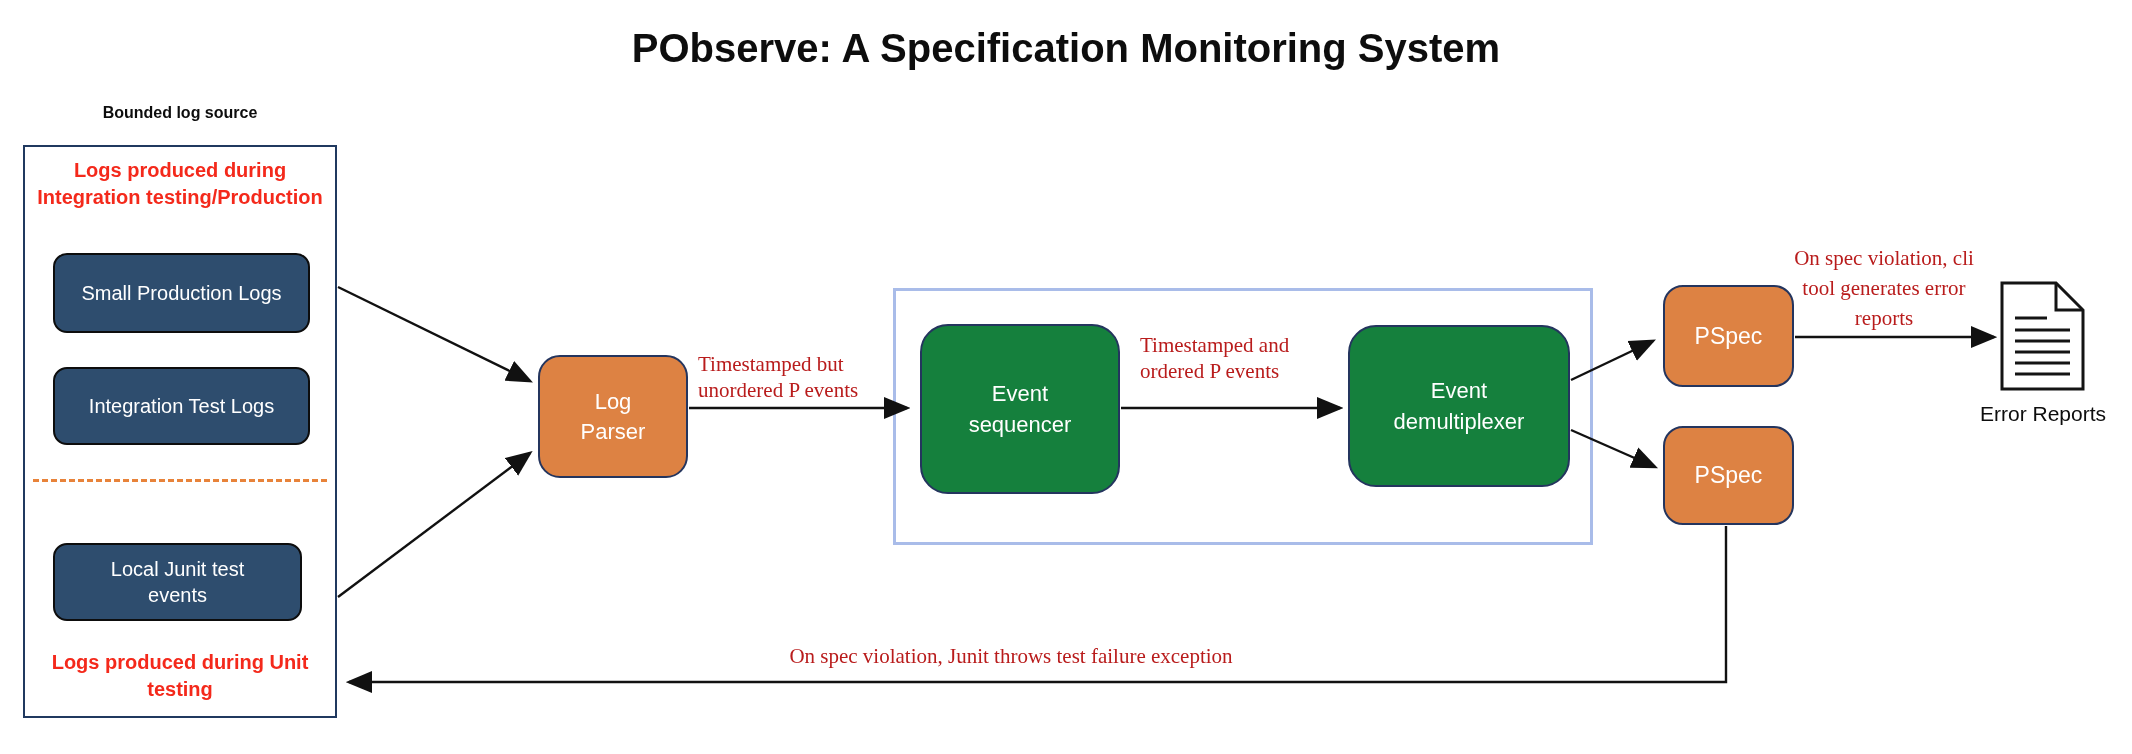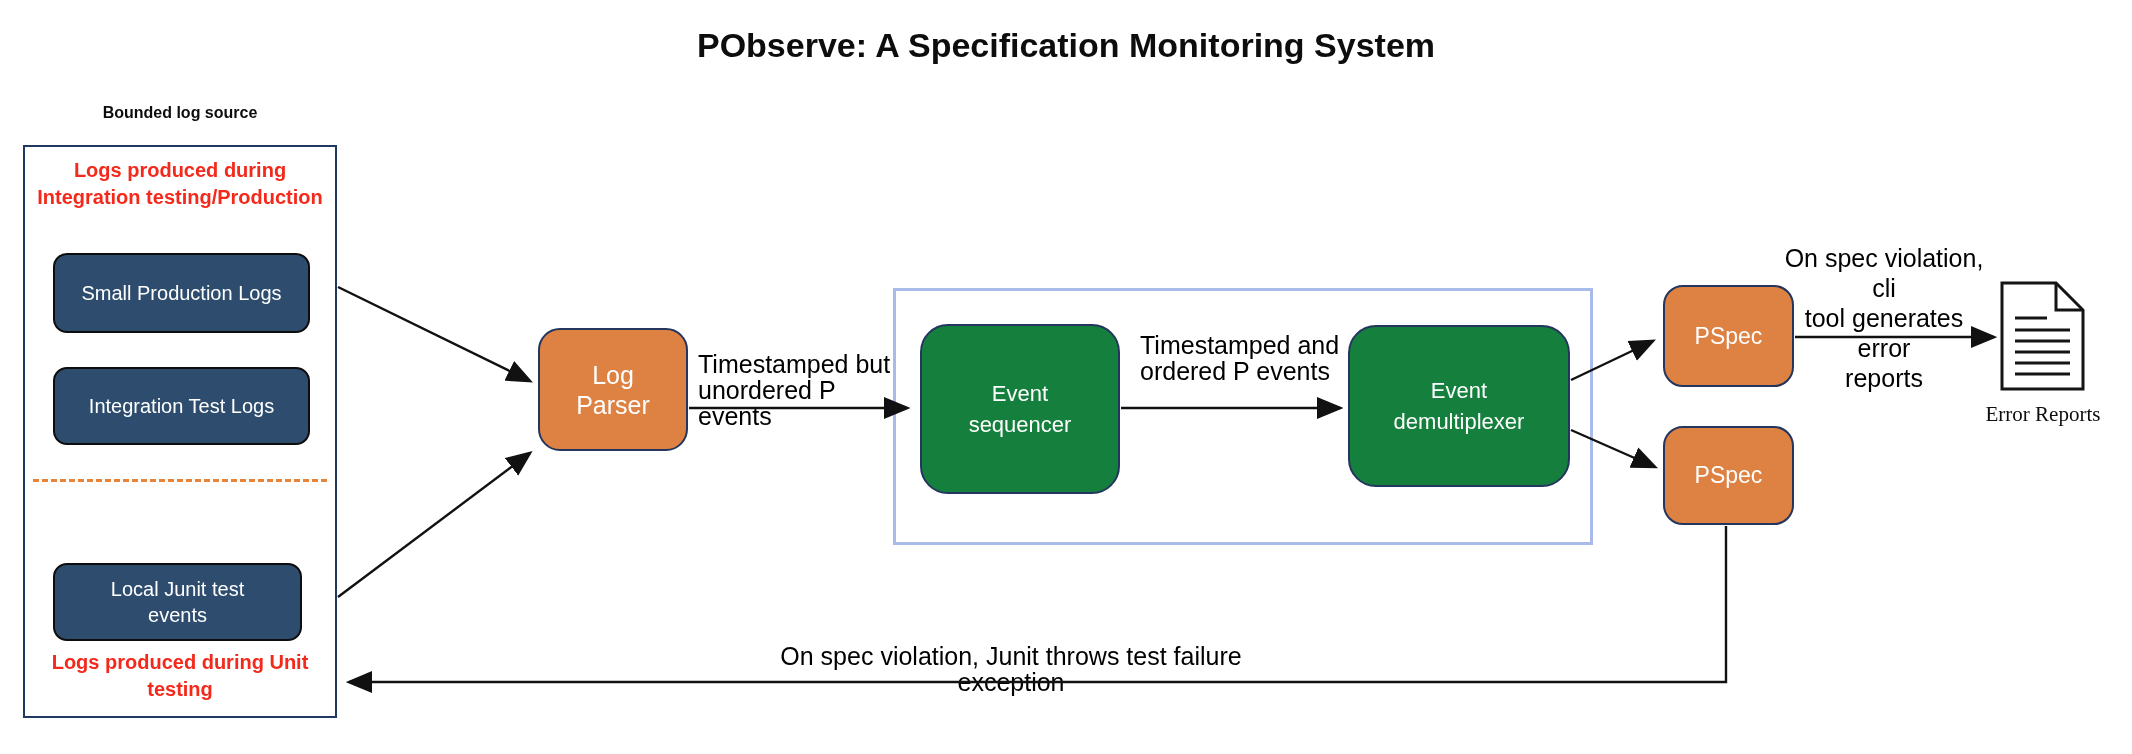--- a/index.html
+++ b/index.html
@@ -1,47 +1,47 @@
 <!DOCTYPE html>
 <html><head>
 <meta charset="utf-8">
 <style>
   html,body{margin:0;padding:0;background:#ffffff;}
   #canvas{position:relative;width:2132px;height:754px;background:#ffffff;overflow:hidden;
           font-family:"Liberation Sans", sans-serif;color:#111;}
   .abs{position:absolute;}
-  .title{left:0;top:26px;width:2132px;text-align:center;font-size:34px;font-weight:700;color:#0d0d0d;}
+  .title{left:0;top:26px;width:2132px;text-align:center;font-size:40px;font-weight:700;color:#0d0d0d;}
   .panel-heading{left:23px;top:104px;width:314px;text-align:center;font-size:16px;font-weight:700;color:#0d0d0d;}
   .panel{left:23px;top:145px;width:314px;height:573px;border:2px solid #20395f;background:#ffffff;box-sizing:border-box;}
   .rednote{color:#f4291b;font-weight:700;font-size:20px;line-height:27px;text-align:center;}
   .note-top{left:28px;top:157px;width:304px;}
   .note-bottom{left:28px;top:649px;width:304px;}
   .navybox{background:#2e4d6e;border:2.5px solid #0d0d0d;border-radius:14px;box-sizing:border-box;
            display:flex;align-items:center;justify-content:center;color:#fff;font-size:20px;
            line-height:26px;text-align:center;}
   .box-prod{left:53px;top:253px;width:257px;height:80px;}
   .box-int{left:53px;top:367px;width:257px;height:78px;}
-  .box-junit{left:53px;top:543px;width:249px;height:78px;margin-top:20px;}
+  .box-junit{left:53px;top:543px;width:249px;height:78px;}
   .divider{left:33px;top:479px;width:294px;height:0;border-top:3px dashed #e8833a;}
   .node{border:2.5px solid #24355e;box-sizing:border-box;display:flex;flex-direction:column;
         align-items:center;justify-content:center;color:#fff;text-align:center;}
   .orange{background:#dd8243;}
   .blue{background:#15803d;}
-  .node-parser{left:538px;top:328px;width:150px;height:123px;border-radius:22px;font-size:25px;line-height:30px;}
+  .node-parser{left:538px;top:355px;width:150px;height:123px;border-radius:22px;font-size:22px;line-height:30px;}
   .node-seq{left:920px;top:324px;width:200px;height:170px;border-radius:28px;font-size:22px;line-height:31px;}
   .node-demux{left:1348px;top:325px;width:222px;height:162px;border-radius:28px;font-size:22px;line-height:31px;}
   .node-pspec-top{left:1663px;top:285px;width:131px;height:102px;border-radius:20px;font-size:23px;}
   .node-pspec-bottom{left:1663px;top:426px;width:131px;height:99px;border-radius:20px;font-size:23px;}
   .container-box{left:893px;top:288px;width:700px;height:257px;border:3.5px solid #a9bce9;box-sizing:border-box;}
-  .edge-label{font-size:25px;line-height:26px;color:#000000;}
+  .edge-label{font-size:21px;line-height:26px;color:#b91c1c;font-family:Liberation Serif, serif;}
   .lbl-parser-out{left:698px;top:351px;width:210px;text-align:left;}
   .lbl-seq-out{left:1140px;top:332px;width:210px;text-align:left;}
   .lbl-cli{left:1778px;top:243px;width:212px;text-align:center;line-height:30px;}
   .lbl-feedback{left:760px;top:643px;width:502px;text-align:center;}
-  .lbl-error-reports{left:1963px;top:402px;width:160px;text-align:center;font-size:21px;color:#0d0d0d;font-family:Liberation Serif, serif;}
+  .lbl-error-reports{left:1963px;top:402px;width:160px;text-align:center;font-size:21px;color:#0d0d0d;}
   svg.overlay{position:absolute;left:0;top:0;width:2132px;height:754px;pointer-events:none;}
 </style>
 </head>
 <body>
 
 <div id="canvas">
 
   <div class="abs title">PObserve: A Specification Monitoring System</div>
 
   <div class="abs panel-heading">Bounded log source</div>

